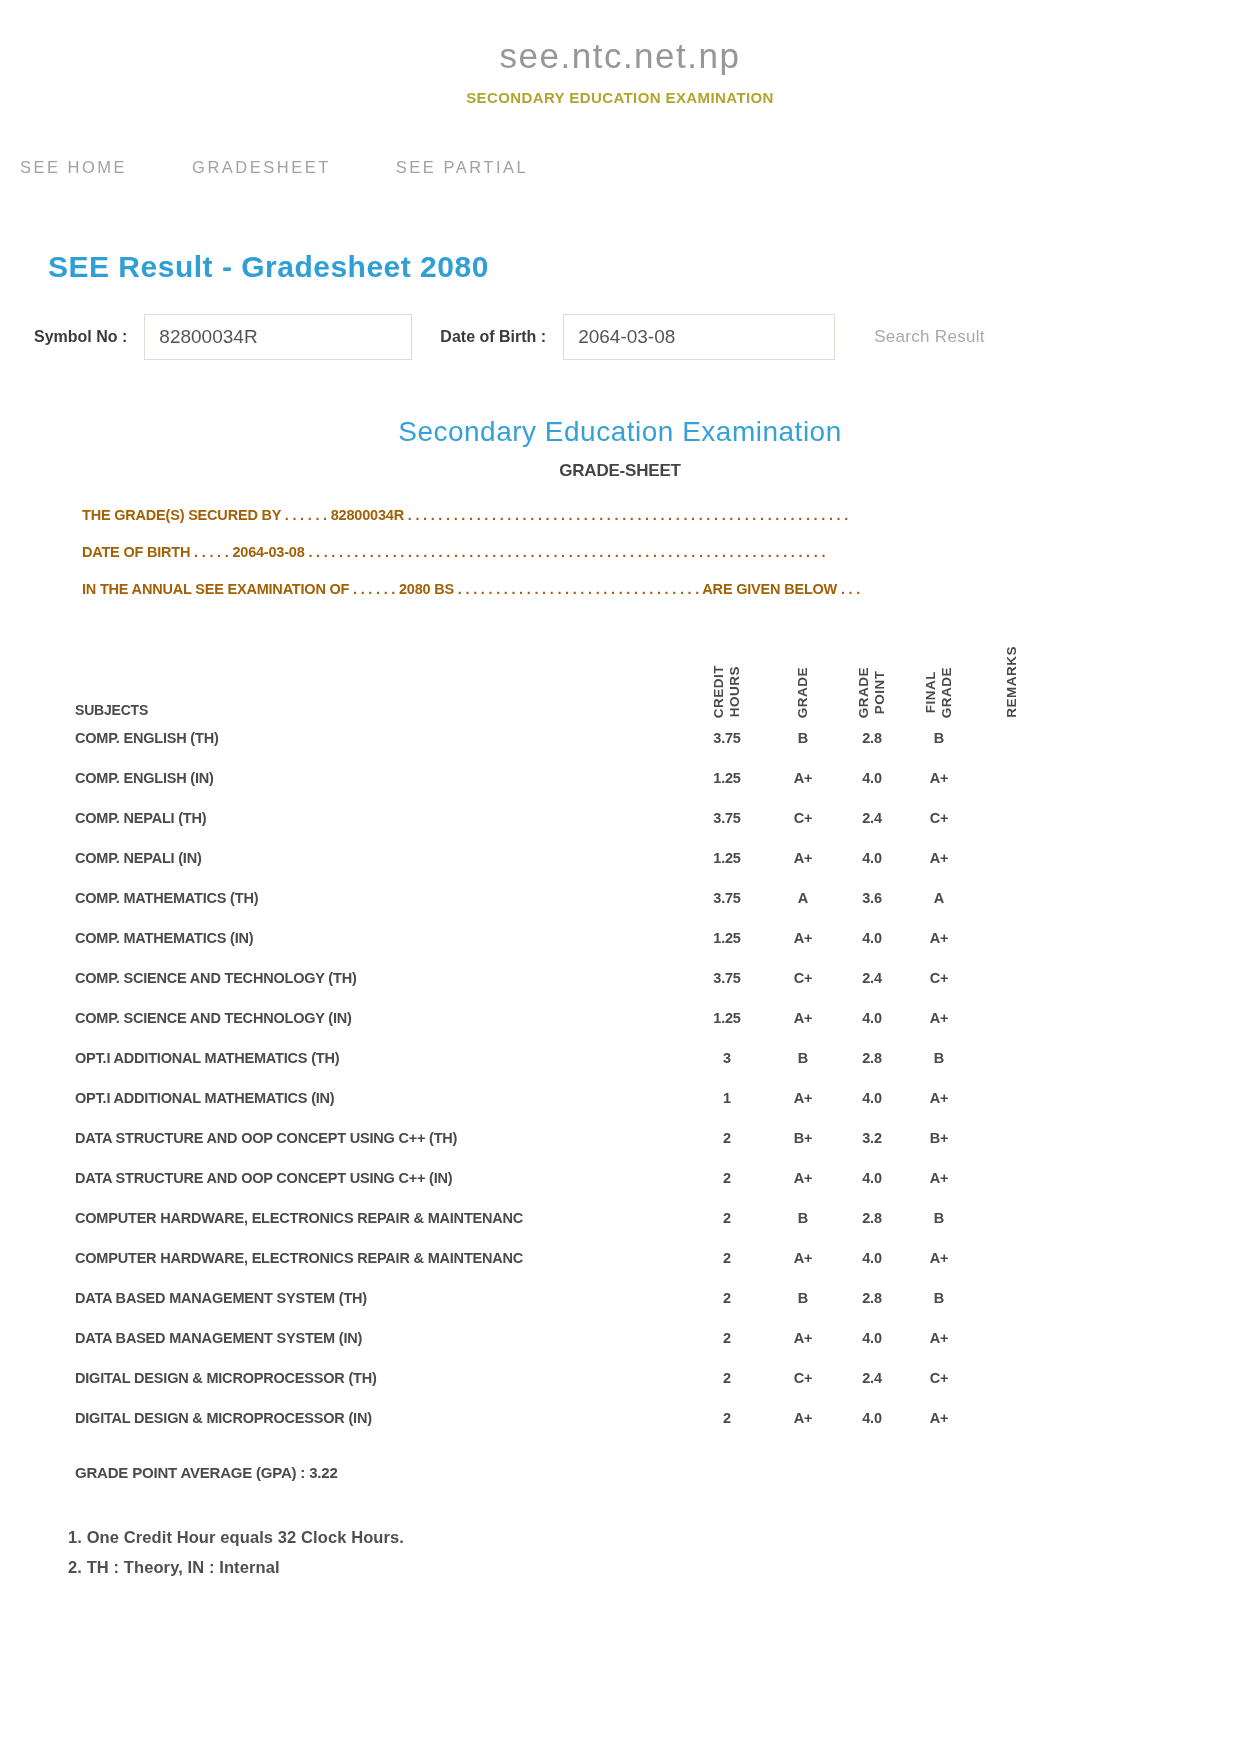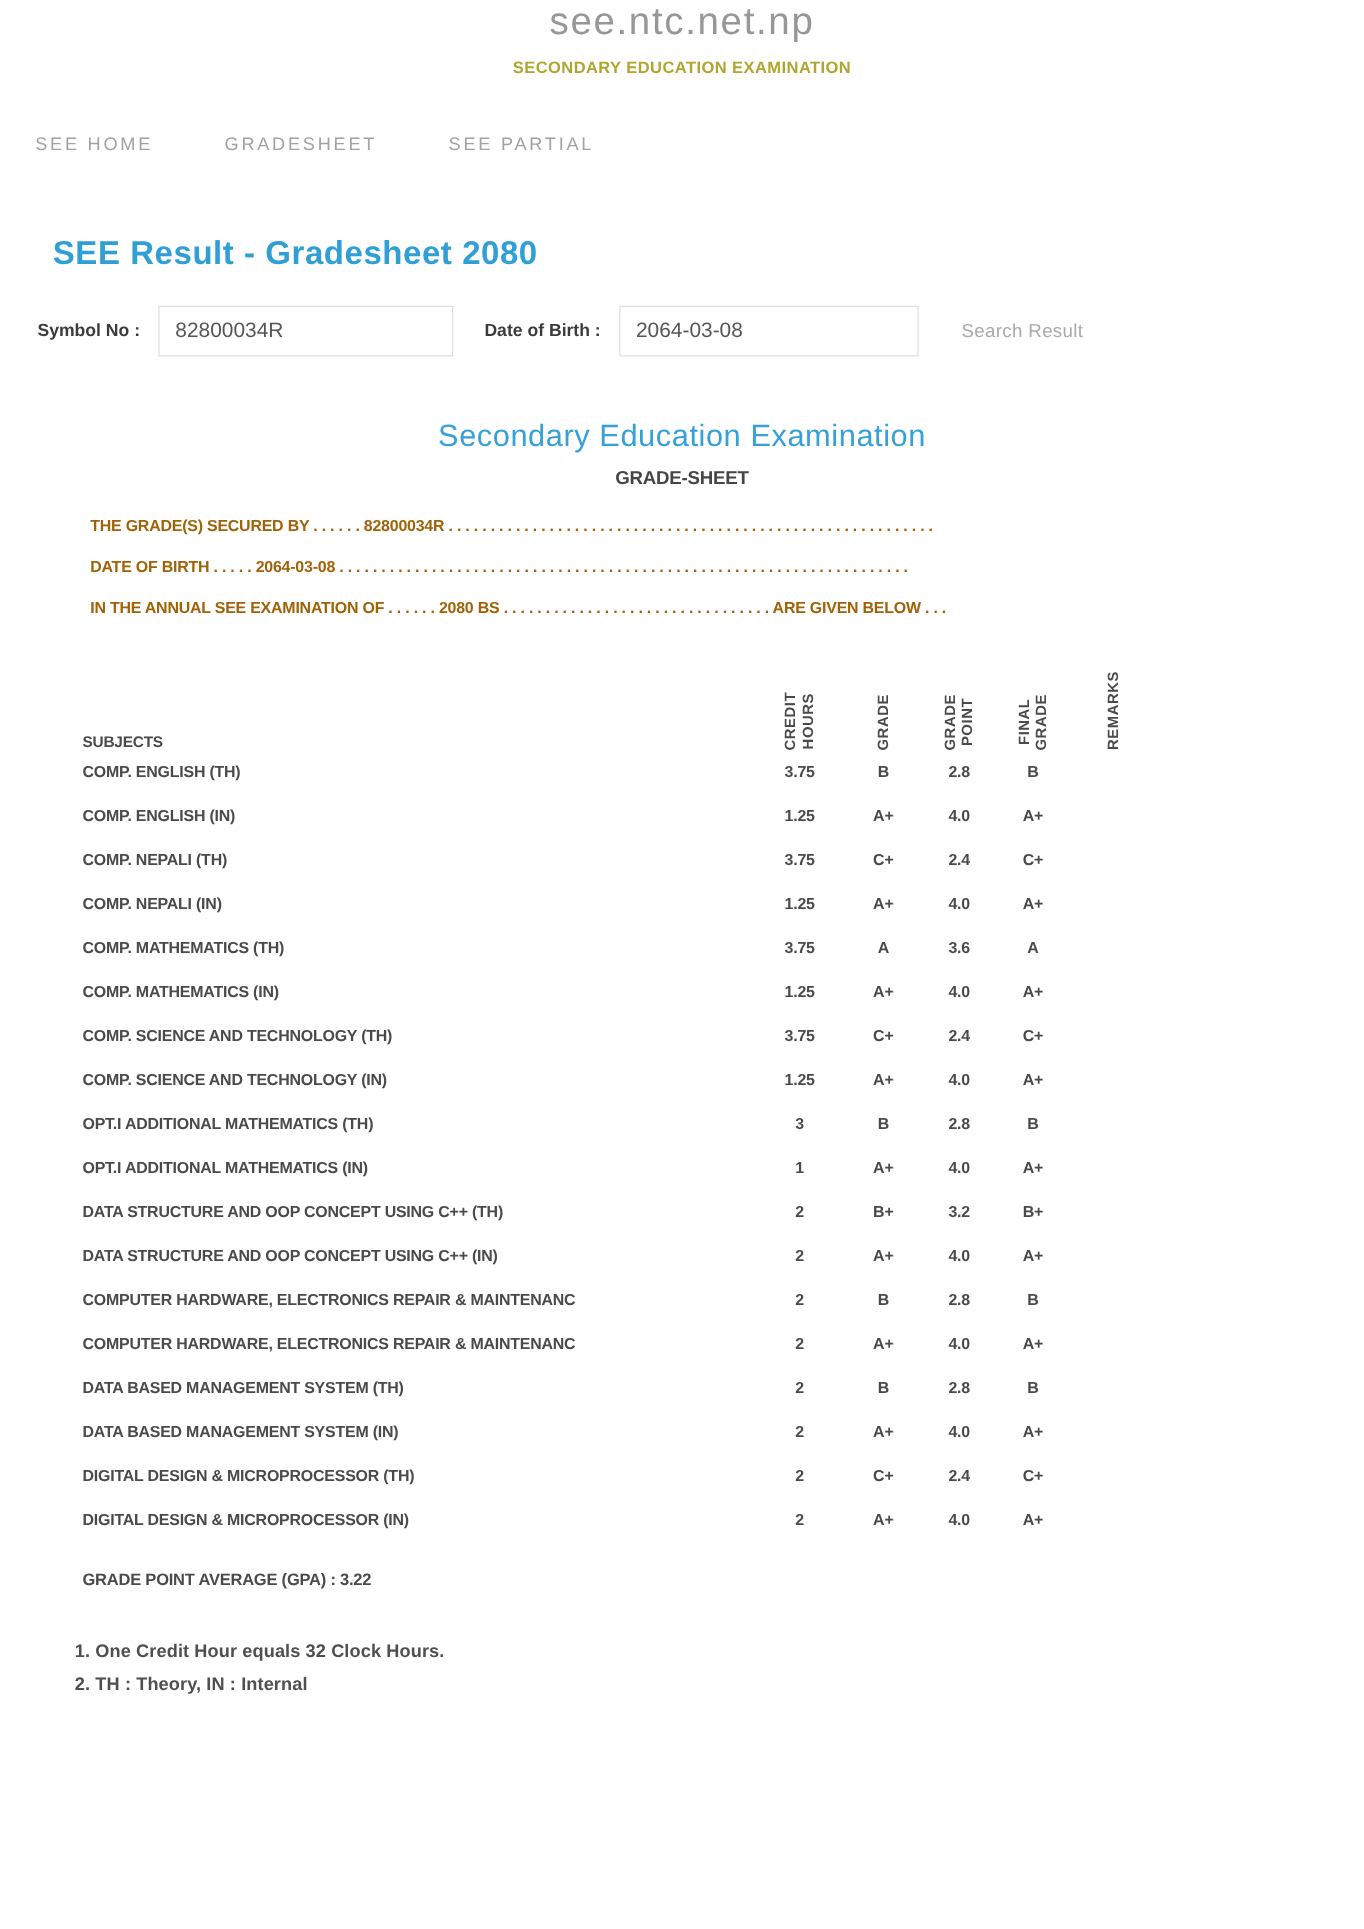--- a/index.html
+++ b/index.html
@@ -3,27 +3,27 @@
 <meta charset="utf-8">
 <style>
   * { margin:0; padding:0; box-sizing:border-box; }
   html,body { background:#ffffff; }
   body {
     width:1240px; height:1754px; position:relative;
     font-family:"Liberation Sans", sans-serif; overflow:hidden;
   }
 
   
-  .masthead { text-align:center; }
+  .masthead { text-align:center; padding-top:36px; }
   .site-domain { font-size:35px; color:#979797; letter-spacing:1.5px; font-weight:400; }
   .tagline { margin-top:13px; font-size:15px; font-weight:bold; color:#b1a52e; letter-spacing:0.4px; }
   .banner { margin-top:9px; font-size:56px; color:#b9b9b9; letter-spacing:3px; font-weight:400; }
 
   
-  .nav { margin-top:52px; padding-left:32px; display:flex; gap:65px; }
+  .nav { margin-top:52px; padding-left:20px; display:flex; gap:65px; }
   .nav a { text-decoration:none; color:#a2a2a2; font-size:16.5px; letter-spacing:2.5px; }
 
   
   .page-title { margin:73px 0 0 48px; font-size:30px; font-weight:700; color:#2f9fd6; letter-spacing:0.5px; }
 
   
   .search-form { margin-top:30px; padding-left:34px; display:flex; align-items:center; }
   .search-form label { font-size:16px; font-weight:bold; color:#3b3b3b; white-space:nowrap; }
   .search-form input {
     height:46px; border:1px solid #dfdcd5; font-size:19px; color:#555;

